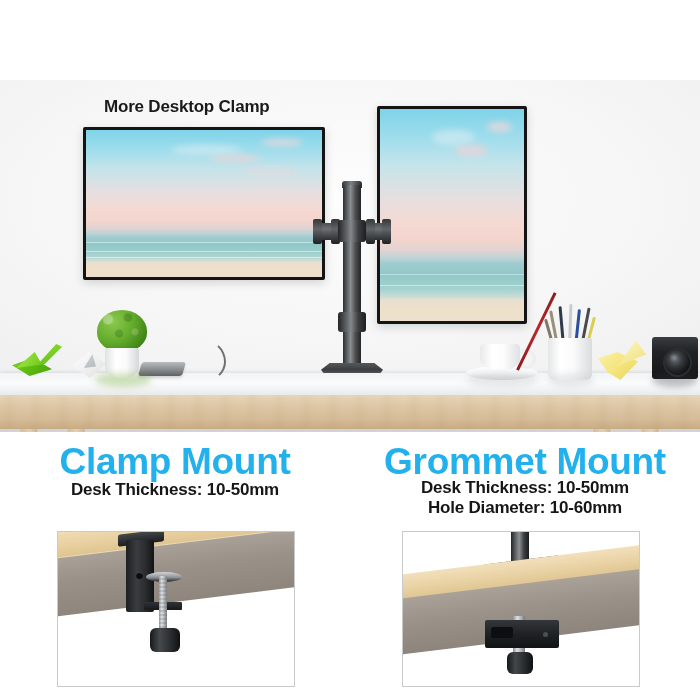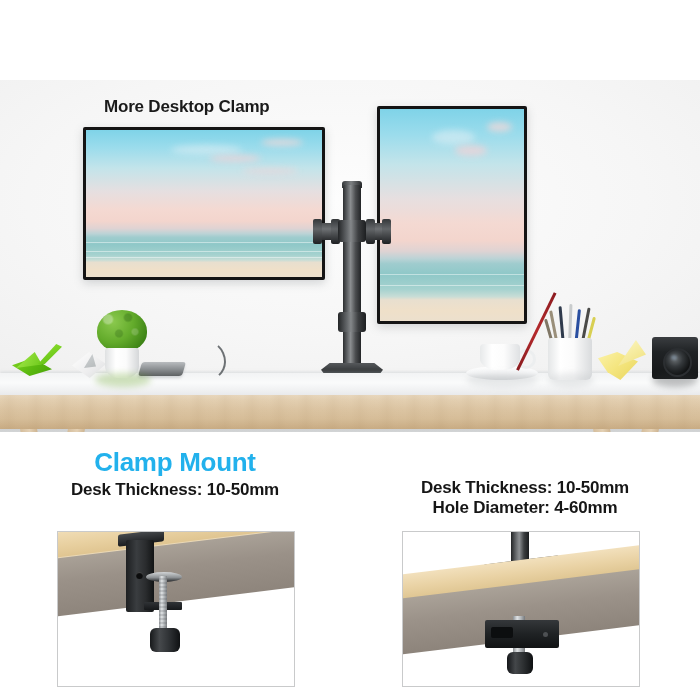--- a/index.html
+++ b/index.html
@@ -445,21 +445,21 @@
   }
   #option-clamp   { left: 0; }
   #option-grommet { left: 350px; }
 
   .option-title {
     position: absolute;
     left: 0; top: 14px;
     width: 350px;
     text-align: center;
     font-weight: bold;
-    font-size: 26px;
+    font-size: 37px;
     color: #22b1ec;
     letter-spacing: -0.3px;
     line-height: 32px;
   }
   .option-specs {
     position: absolute;
     left: 0; top: 48px;
     width: 350px;
     text-align: center;
     font-weight: bold;
@@ -764,23 +764,24 @@
           <div class="hole"></div>
         </div>
         <div class="clamp-foot"></div>
         <div class="clamp-washer"></div>
         <div class="clamp-screw"></div>
         <div class="clamp-knob"></div>
       </div>
     </div>
 
     <div class="option" id="option-grommet">
+      <div class="option-title">Grommet Mount</div>
       <div class="option-specs">
         <div>Desk Thickness: 10-50mm</div>
-        <div>Hole Diameter:  4-60mm</div>
+        <div>Hole Diameter:  10-60mm</div>
       </div>
       <div class="option-photo">
         <div class="g-pole"></div>
         <div class="g-plate"></div>
         <div class="g-deskslab">
           <div class="top-face"></div>
           <div class="front-face"></div>
         </div>
         <div class="g-screw"></div>
         <div class="g-bracket">

